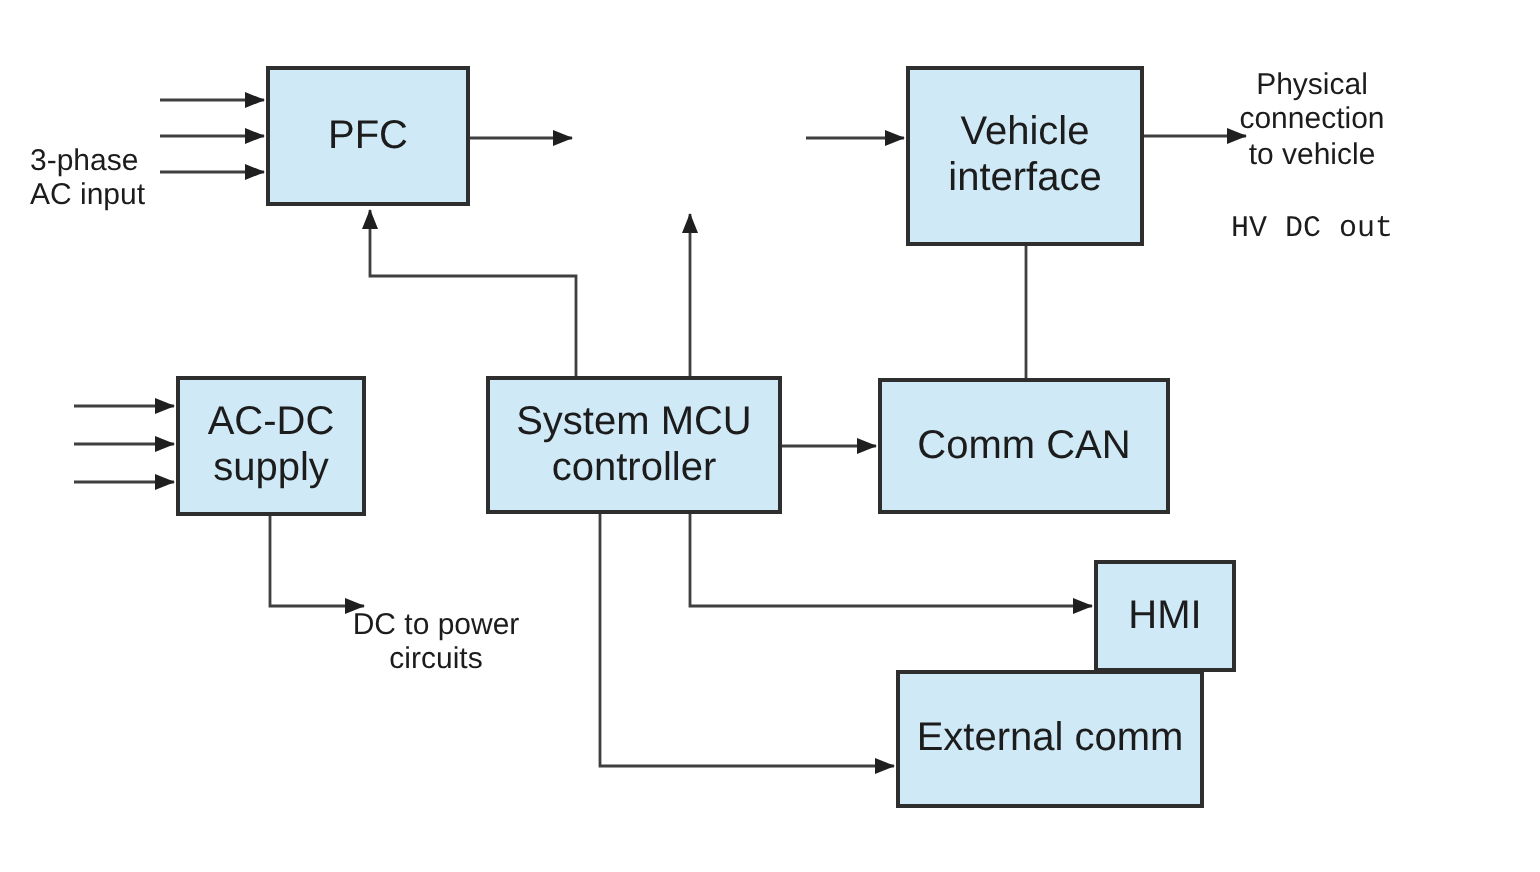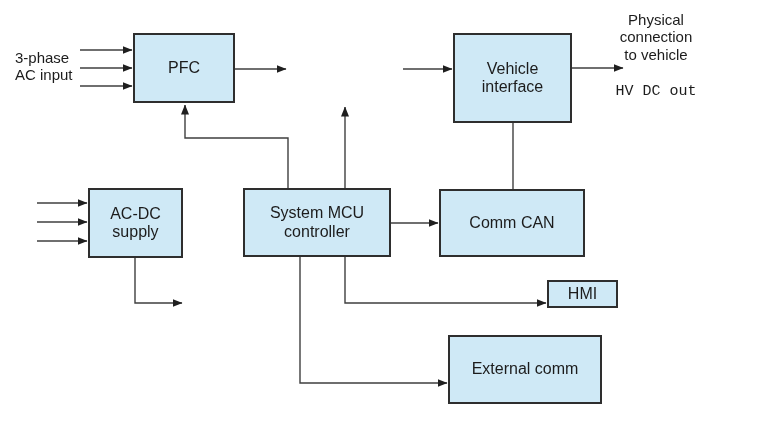--- a/index.html
+++ b/index.html
@@ -15,29 +15,30 @@
   .wires { position: absolute; left: 0; top: 0; }
   .block {
     position: absolute;
     background: #cfe9f6;
     border: 2px solid #2e2e2e;
     box-sizing: border-box;
     display: flex;
     align-items: center;
     justify-content: center;
     text-align: center;
-    font-size: 16px;
+    font-size: 20px;
     line-height: 1.15;
     white-space: pre-line;
   }
   .note {
     position: absolute;
     font-size: 15px;
     line-height: 1.15;
     white-space: pre-line;
+    margin-top: 23px;
   }
   .center { text-align: center; }
 </style>
 </head>
 <body>
 
 <div class="canvas">
 
   <svg class="wires" width="770" height="436" viewBox="0 0 770 436">
     <defs>
@@ -72,27 +73,29 @@
 interface</div>
 
   <div class="block" style="left:243px; top:188px; width:148px; height:69px;">System MCU
 controller</div>
 
   <div class="block" style="left:88px;  top:188px; width:95px;  height:70px;">AC-DC
 supply</div>
 
   <div class="block" style="left:439px; top:189px; width:146px; height:68px;">Comm CAN</div>
 
-  <div class="block" style="left:547px; top:280px; width:71px;  height:28px;">HMI</div>
+  <div class="block" style="left:547px; top:280px; width:71px;  height:56px;">HMI</div>
 
   <div class="block" style="left:448px; top:335px; width:154px; height:69px;">External comm</div>
 
   <div class="note" style="left:15px; top:49px; width:72px;">3-phase
 AC input</div>
 
   <div class="note center" style="left:604px; top:11px; width:104px;">Physical
 connection
 to vehicle</div>
 
   <div class="note center" style="left:604px; top:83px; width:104px;font-family:Liberation Mono, monospace;">HV DC out</div>
 
+  <div class="note center" style="left:170px; top:281px; width:96px;">DC to power
+circuits</div>
 
 </div>
 
 </body></html>

